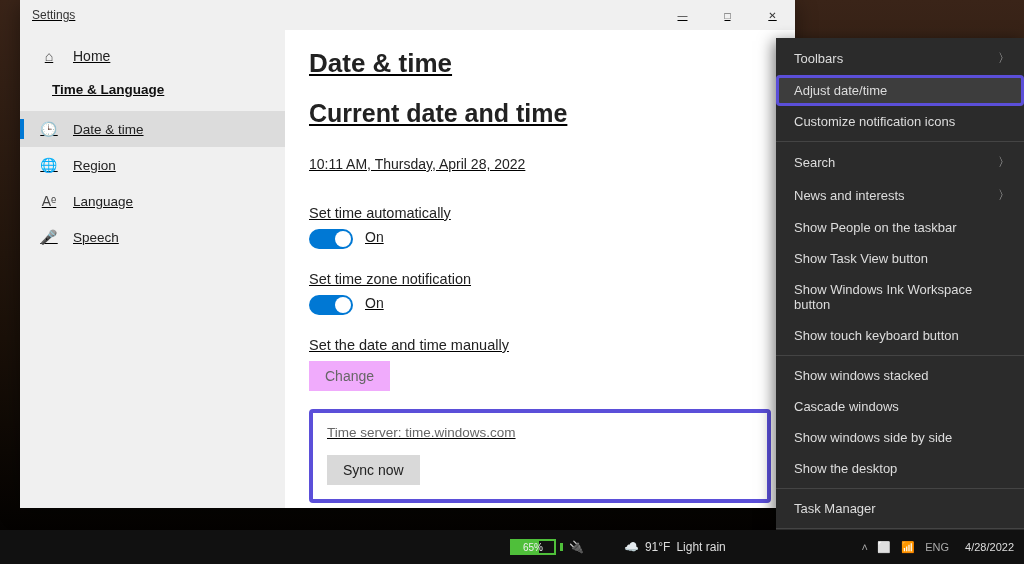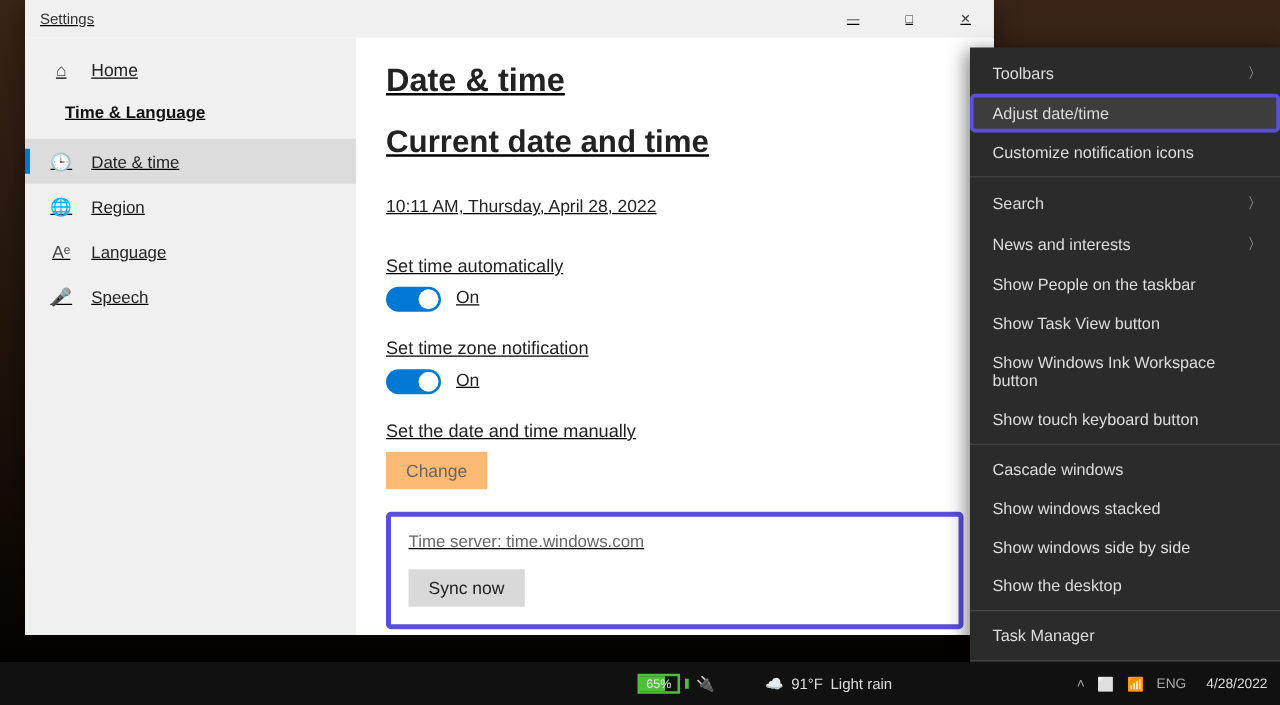--- a/index.html
+++ b/index.html
@@ -28,40 +28,40 @@
 
   .content { flex:1; background:#fff; padding:18px 24px 10px 24px; overflow:auto; color:#222; }
   .content h1 { font-size:26px; font-weight:600; margin-bottom:20px; }
   .content h2 { font-size:25px; font-weight:600; margin-bottom:28px; }
   .date-now { font-size:14px; margin-bottom:33px; color:#222; }
   .setting-label { font-size:14.5px; margin-bottom:8px; color:#222; }
   .toggle-row { display:flex; align-items:flex-start; gap:12px; margin-bottom:22px; }
   .toggle { width:44px; height:20px; border-radius:10px; background:#0078d4; position:relative; }
   .toggle .knob { position:absolute; right:2px; top:2px; width:16px; height:16px; border-radius:50%; background:#fff; }
   .toggle-state { font-size:14px; }
-  .btn { display:inline-block; background:#fdba74; padding:7px 16px; font-size:14px; color:#666; border:none; }
+  .btn { display:inline-block; background:#f0abfc; padding:7px 16px; font-size:14px; color:#666; border:none; }
   .btn.enabled { background:#d9d9d9; color:#222; cursor:pointer; }
 
   .sync-box { border:4px solid #5b4fd9; border-radius:4px; padding:10px 14px 14px; margin-top:18px; }
   .sync-box .setting-label { font-size:15px; margin-bottom:6px; }
   .sync-line { font-size:13.5px; color:#666; line-height:1.45; }
   .sync-box .btn { margin-top:12px; }
 
   
   .ctx { position:absolute; right:0; top:38px; width:248px; background:#2b2b2b; color:#ddd; font-size:13px; box-shadow:-3px 3px 14px rgba(0,0,0,.5); padding:4px 0; }
   .ctx-item { display:flex; align-items:center; padding:8px 14px 8px 18px; cursor:pointer; position:relative; }
   .ctx-item .chev { margin-left:auto; font-size:12px; color:#bbb; }
   .ctx-sep { height:1px; background:#444; margin:4px 0; }
   .ctx-item.hl { outline:3px solid #5b4fd9; outline-offset:-3px; border-radius:4px; background:#3d3d3d; }
 
   
   .taskbar { position:absolute; left:0; right:0; bottom:0; height:34px; background:#111; display:flex; align-items:center; color:#ddd; font-size:11px; }
   .tb-left { flex:1; display:flex; align-items:center; }
   .battery { margin-left:510px; display:flex; align-items:center; gap:4px; }
-  .batt-body { width:34px; height:16px; border:2px solid #4fbf3a; position:relative; display:flex; align-items:center; justify-content:center; font-size:10px; color:#eee; }
+  .batt-body { width:46px; height:16px; border:2px solid #4fbf3a; position:relative; display:flex; align-items:center; justify-content:center; font-size:10px; color:#eee; }
   .batt-body .fill { position:absolute; left:0; top:0; bottom:0; width:65%; background:#4fbf3a; z-index:0; }
   .batt-body .pct { position:relative; z-index:1; }
   .batt-tip { width:3px; height:8px; background:#4fbf3a; }
   .plug { font-size:12px; margin-left:2px; }
   .weather { margin-left:40px; display:flex; align-items:center; gap:6px; font-size:12px; }
   .tray { margin-left:auto; display:flex; align-items:center; gap:10px; padding:0 10px; font-size:11px; color:#aaa; }
   .tray-date { margin-left:6px; font-size:11px; color:#ddd; }
 </style>
 </head>
 <body>
@@ -165,24 +165,24 @@
         <span>Show Task View button</span>
       </div>
       <div class="ctx-item">
         <span>Show Windows Ink Workspace button</span>
       </div>
       <div class="ctx-item">
         <span>Show touch keyboard button</span>
       </div>
       <div class="ctx-sep"></div>
       <div class="ctx-item">
+        <span>Show windows stacked</span>
+      </div>
+      <div class="ctx-item">
         <span>Cascade windows</span>
-      </div>
-      <div class="ctx-item">
-        <span>Show windows stacked</span>
       </div>
       <div class="ctx-item">
         <span>Show windows side by side</span>
       </div>
       <div class="ctx-item">
         <span>Show the desktop</span>
       </div>
       <div class="ctx-sep"></div>
       <div class="ctx-item">
         <span>Task Manager</span>

